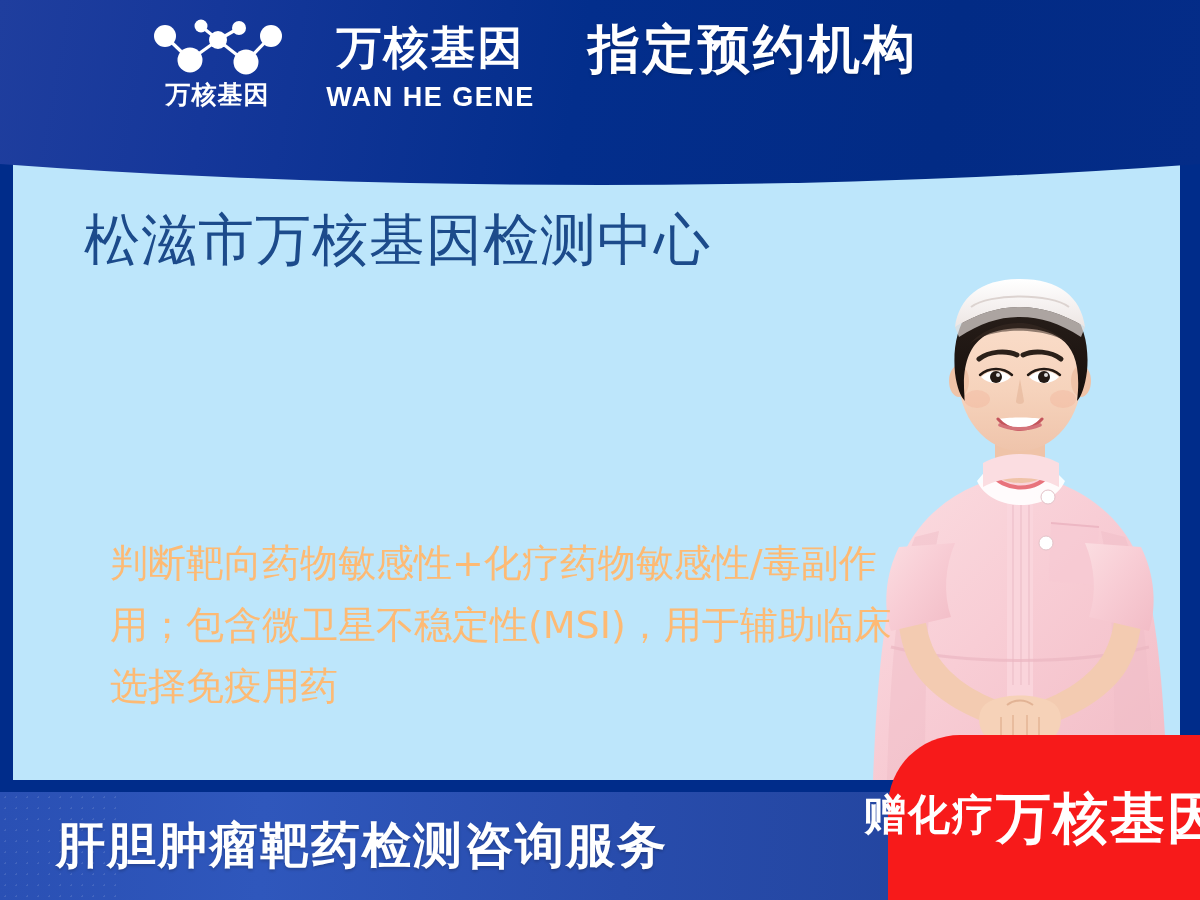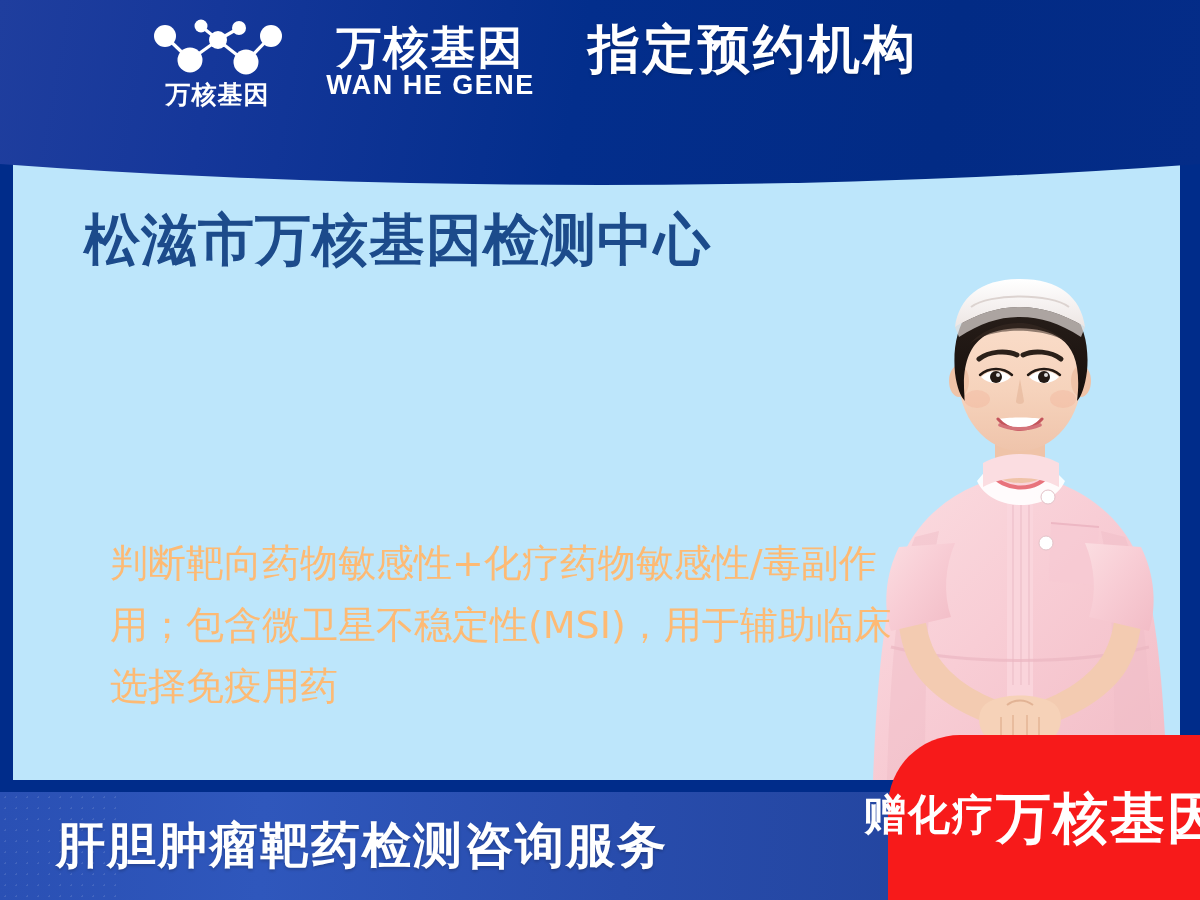--- a/index.html
+++ b/index.html
@@ -63,42 +63,42 @@
     width:225px;
     display:flex; flex-direction:column; align-items:center;
   }
   .brand-cn {
     color:#ffffff; font-size:45px; font-weight:700;
     letter-spacing:2px; line-height:1.05;
     font-family:"DejaVu Sans","Liberation Sans",sans-serif;
   }
   .brand-en {
     color:#ffffff; font-size:27px; font-weight:700;
-    letter-spacing:1.5px; line-height:1.1; margin-top:0;
+    letter-spacing:1.5px; line-height:1.1; margin-top:12px;
     font-family:"Liberation Sans",sans-serif;
   }
 
   
   .header-tagline {
     position:absolute;
     left:588px; top:21px;
     color:#ffffff;
     font-size:52px; font-weight:700;
     letter-spacing:3px; line-height:1.1;
     font-family:"DejaVu Sans","Liberation Sans",sans-serif;
     text-shadow:0 2px 3px rgba(0,0,0,.18);
     white-space:nowrap;
   }
 
   
   .main-title {
     position:absolute;
     left:84px; top:208px;
     color:#1C4B8B;
-    font-size:56px; font-weight:700;
+    font-size:56px; font-weight:400;
     letter-spacing:1px; line-height:1.15;
     font-family:"DejaVu Sans","Liberation Sans",sans-serif;
     white-space:nowrap;
     z-index:8;
   }
 
   
   .description {
     position:absolute;
     left:110px; top:533px;

